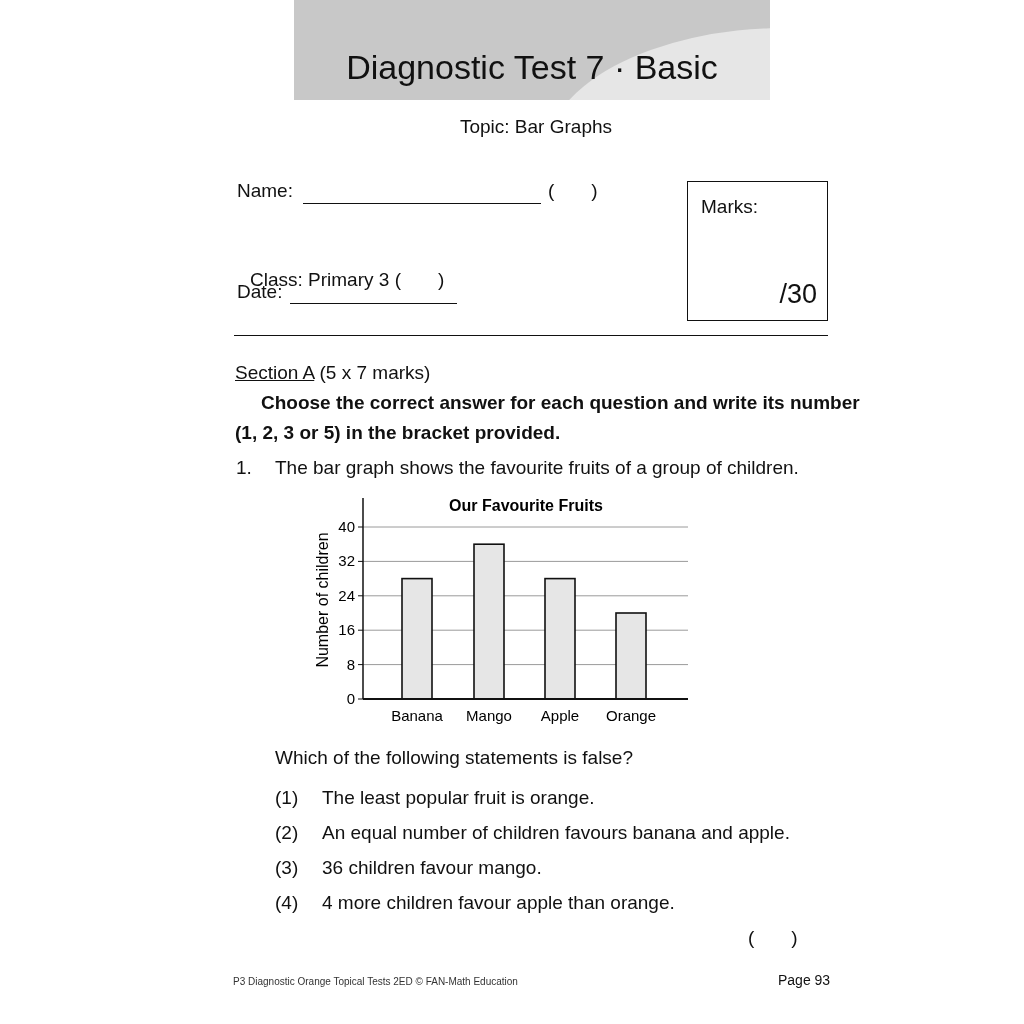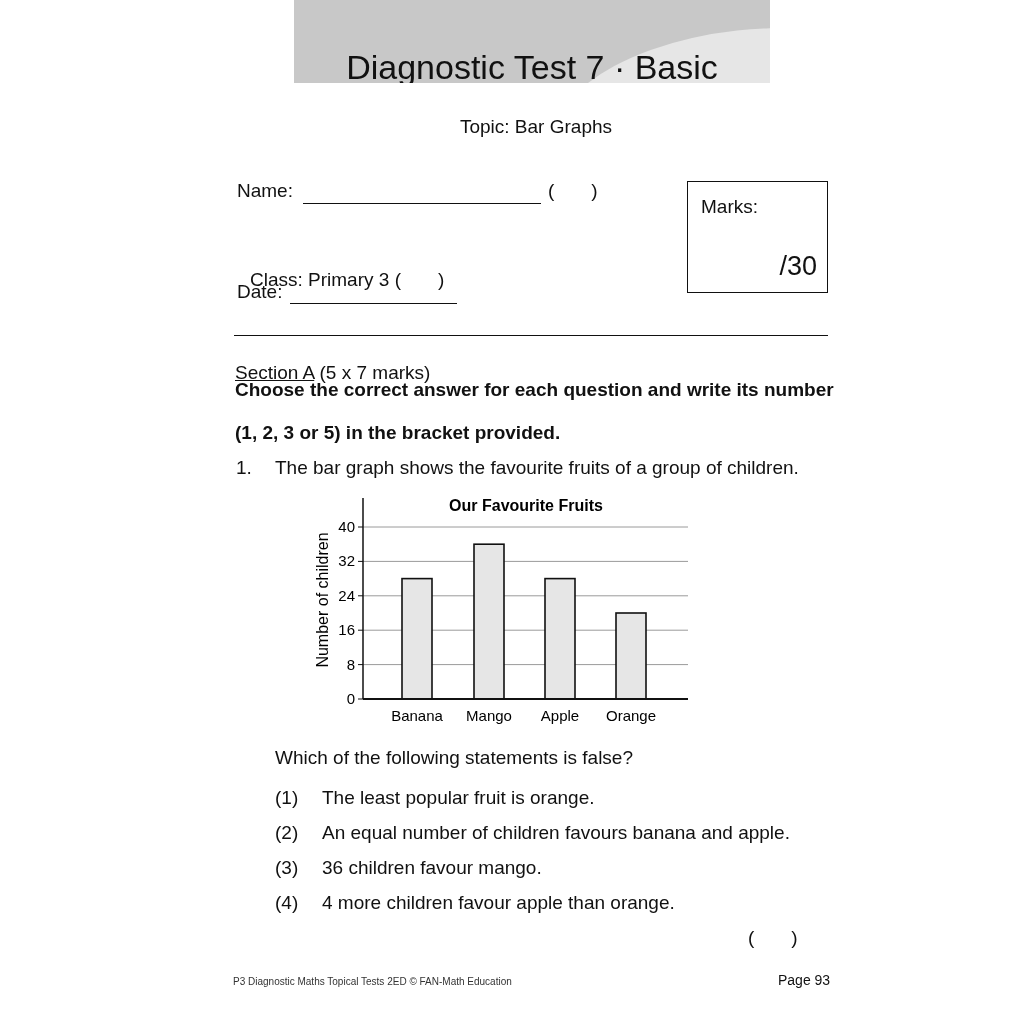--- a/index.html
+++ b/index.html
@@ -1,25 +1,25 @@
 <!DOCTYPE html>
 <html><head>
 <meta charset="utf-8">
 <style>
   html, body { margin:0; padding:0; }
   body { width:1024px; height:1024px; background:#ffffff; position:relative; overflow:hidden;
          font-family:"Liberation Sans", "DejaVu Sans", sans-serif; color:#111; }
   .abs { position:absolute; }
-  .header-band { left:294px; top:0; width:476px; height:83px; background:#c8c8c8; overflow:hidden; }
+  .header-band { left:294px; top:0; width:476px; height:100px; background:#c8c8c8; overflow:hidden; }
   .header-arc { position:absolute; left:250px; top:28px; width:480px; height:260px; border-radius:50%; background:#e6e6e6; }
   .title { position:absolute; left:0; width:476px; top:48px; text-align:center; font-size:34px; color:#111; }
   .topic { left:0; width:1064px; top:116px; text-align:center; font-size:19px; }
   .lbl { font-size:19px; }
   .uline { border-bottom:1.5px solid #111; height:1px; }
-  .marks-box { left:687px; top:181px; width:141px; height:112px; border:1.5px solid #111; box-sizing:border-box; }
+  .marks-box { left:687px; top:181px; width:141px; height:140px; border:1.5px solid #111; box-sizing:border-box; }
   .marks-lbl { position:absolute; left:13px; top:14px; font-size:19px; }
   .marks-total { position:absolute; right:10px; bottom:10px; font-size:27px; }
   .hr { left:234px; top:335px; width:594px; height:0; border-top:1.5px solid #111; }
   .sec { left:235px; top:362px; font-size:19px; }
   .sec u { text-decoration:underline; }
   .instr { left:235px; font-size:19px; font-weight:bold; }
   .q { font-size:19px; }
   svg text { font-family:"Liberation Sans", "DejaVu Sans", sans-serif; }
   .footer-left { left:233px; top:976px; font-size:10px; color:#333; }
   .footer-right { left:778px; top:972px; font-size:14px; }
@@ -43,21 +43,21 @@
 <div class="abs uline" style="left:290px;top:302px;width:167px;"></div>
 
 <div class="abs marks-box">
   <div class="marks-lbl">Marks:</div>
   <div class="marks-total">/30</div>
 </div>
 
 <div class="abs hr"></div>
 
 <div class="abs sec"><u>Section A</u><span> (5 x 7 marks)</span></div>
-<div class="abs instr" style="top:379px;">Choose the correct answer for each question and write its number</div>
+<div class="abs instr" style="top:392px;margin-left:26px;">Choose the correct answer for each question and write its number</div>
 <div class="abs instr" style="top:422px;">(1, 2, 3 or 5) in the bracket provided.</div>
 
 <div class="abs q" style="left:236px;top:457px;">1.</div>
 <div class="abs q" style="left:275px;top:457px;text-align:center;">The bar graph shows the favourite fruits of a group of children.</div>
 
 <svg class="abs" style="left:300px;top:490px;" width="400" height="240">
   <text id="ct" x="226" y="21" text-anchor="middle" font-size="16" font-weight="bold">Our Favourite Fruits</text>
   <text id="yl" x="0" y="0" text-anchor="middle" font-size="16" transform="translate(28,110) rotate(-90)">Number of children</text>
   <g id="grid">
       <line x1="63" x2="388" y1="174.6" y2="174.6" stroke="#9a9a9a" stroke-width="1"></line>
@@ -103,14 +103,14 @@
     <div class="abs q" style="left: 275px; top: 822px;">(2)</div>
     <div class="abs q" style="left: 322px; top: 822px;">An equal number of children favours banana and apple.</div>
     <div class="abs q" style="left: 275px; top: 857px;">(3)</div>
     <div class="abs q" style="left: 322px; top: 857px; text-align: right;">36 children favour mango.</div>
     <div class="abs q" style="left: 275px; top: 892px;">(4)</div>
     <div class="abs q" style="left: 322px; top: 892px;">4 more children favour apple than orange.</div>
   </div>
 
 <div class="abs q" style="left:748px;top:927px;white-space:pre;">(       )</div>
 
-<div class="abs footer-left">P3 Diagnostic Maths Topical Tests 2ED © FAN-Math Education</div>
+<div class="abs footer-left">P3 Diagnostic Orange Topical Tests 2ED © FAN-Math Education</div>
 <div class="abs footer-right">Page 93</div>
 
 </body></html>

